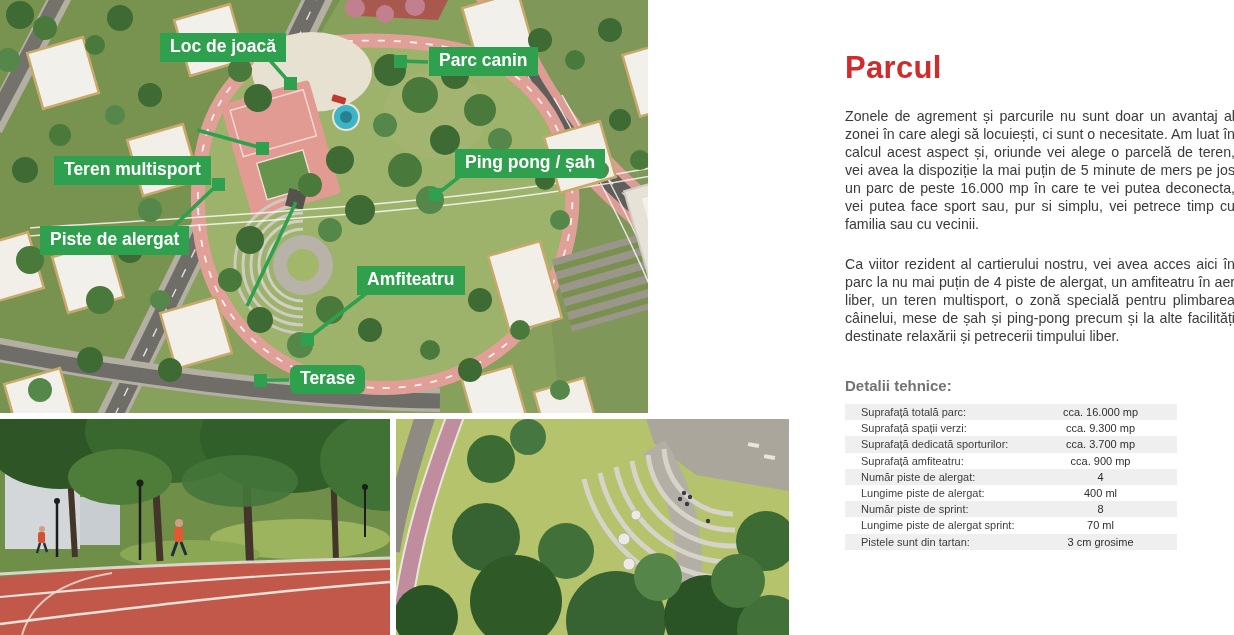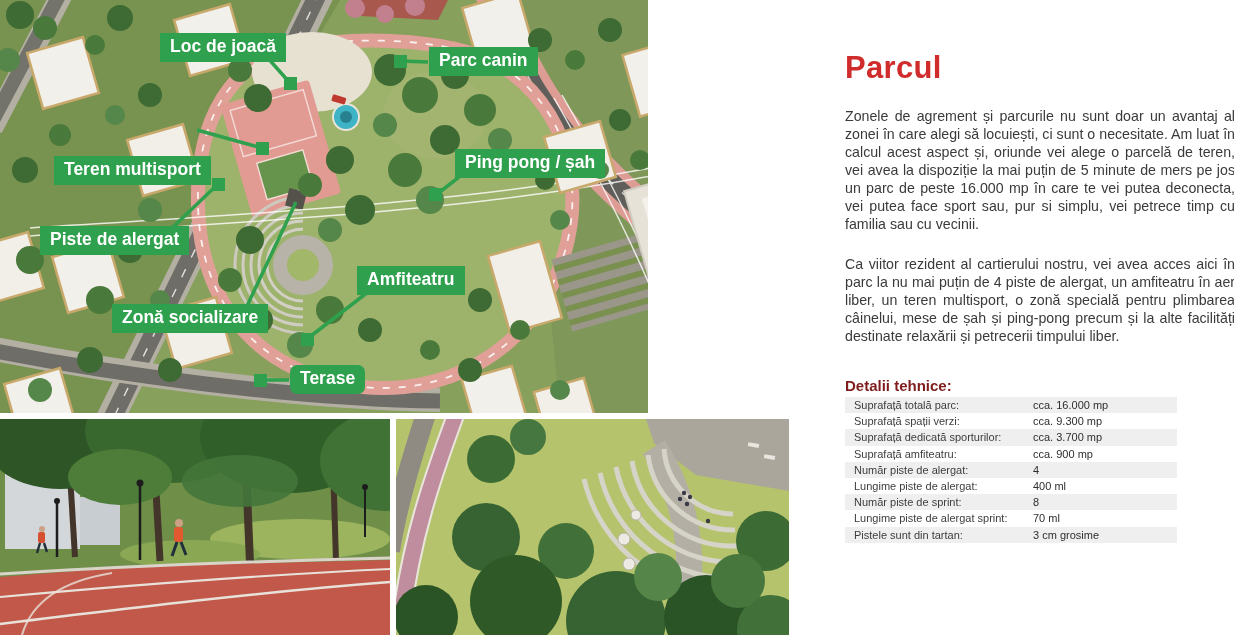--- a/index.html
+++ b/index.html
@@ -30,26 +30,26 @@
   .photo{position:absolute;top:419px;height:216px;overflow:hidden;}
   .photo svg{display:block;}
   .photo-left{left:0;width:390px;}
   .photo-right{left:396px;width:393px;}
 
   
   .panel{position:absolute;left:790px;top:0;width:502px;height:635px;background:#fff;
          padding:50px 57px 0 55px;}
   .panel-title{color:var(--title-red);font-size:31px;font-weight:bold;letter-spacing:.3px;margin-bottom:21px;}
   .panel p{font-size:14.2px;line-height:18px;color:#3a3a3a;text-align:justify;margin-bottom:22px;}
-  .details-heading{font-size:15px;font-weight:bold;color:#7f1d1d;margin:32px 0 3px;}
+  .details-heading{font-size:15px;font-weight:bold;color:#737373;margin:32px 0 10px;}
   .details-table{width:332px;font-size:11px;}
-  .detail-row{display:flex;align-items:center;height:16.2px;padding:0 9px;background:#fff;}
+  .detail-row{display:flex;align-items:center;height:16.2px;padding:0 16px;background:#fff;}
   .detail-row.alt{background:var(--table-row-alt);}
   .detail-row .lbl{width:179px;color:#3d3d3d;flex:none;}
-  .detail-row .val{flex:1;color:#2e2e2e;}
+  .detail-row .val{flex:1;color:#2e2e2e;text-align:center;}
 </style>
 </head>
 <body>
 
 <div class="page">
 
   <div class="map">
     <svg class="scene" width="790" height="413" viewBox="0 0 790 413">
 
       <rect width="790" height="413" fill="#87a05c"></rect>
@@ -264,21 +264,20 @@
         <rect x="254" y="374" width="13" height="13"></rect>
       </g>
     </svg>
 
     <div class="map-label lbl-loc">Loc de joacă</div>
     <div class="map-label lbl-canin">Parc canin</div>
     <div class="map-label lbl-teren">Teren multisport</div>
     <div class="map-label lbl-ping">Ping pong / șah</div>
     <div class="map-label lbl-piste">Piste de alergat</div>
     <div class="map-label lbl-amfi">Amfiteatru</div>
-    <div class="map-label lbl-zona">Zonă socializare</div>
     <div class="map-label lbl-terase">Terase</div>
   </div>
 
   <div class="photo photo-left">
     <svg width="390" height="216" viewBox="0 0 390 216">
       <rect width="390" height="216" fill="#6f8f49"></rect>
       <rect x="5" y="55" width="75" height="75" fill="#d3d7da"></rect>
       <rect x="80" y="78" width="40" height="48" fill="#c8cdd1"></rect>
       <ellipse cx="300" cy="120" rx="90" ry="20" fill="#9db45e"></ellipse>
       <ellipse cx="190" cy="135" rx="70" ry="14" fill="#8aa854"></ellipse>

